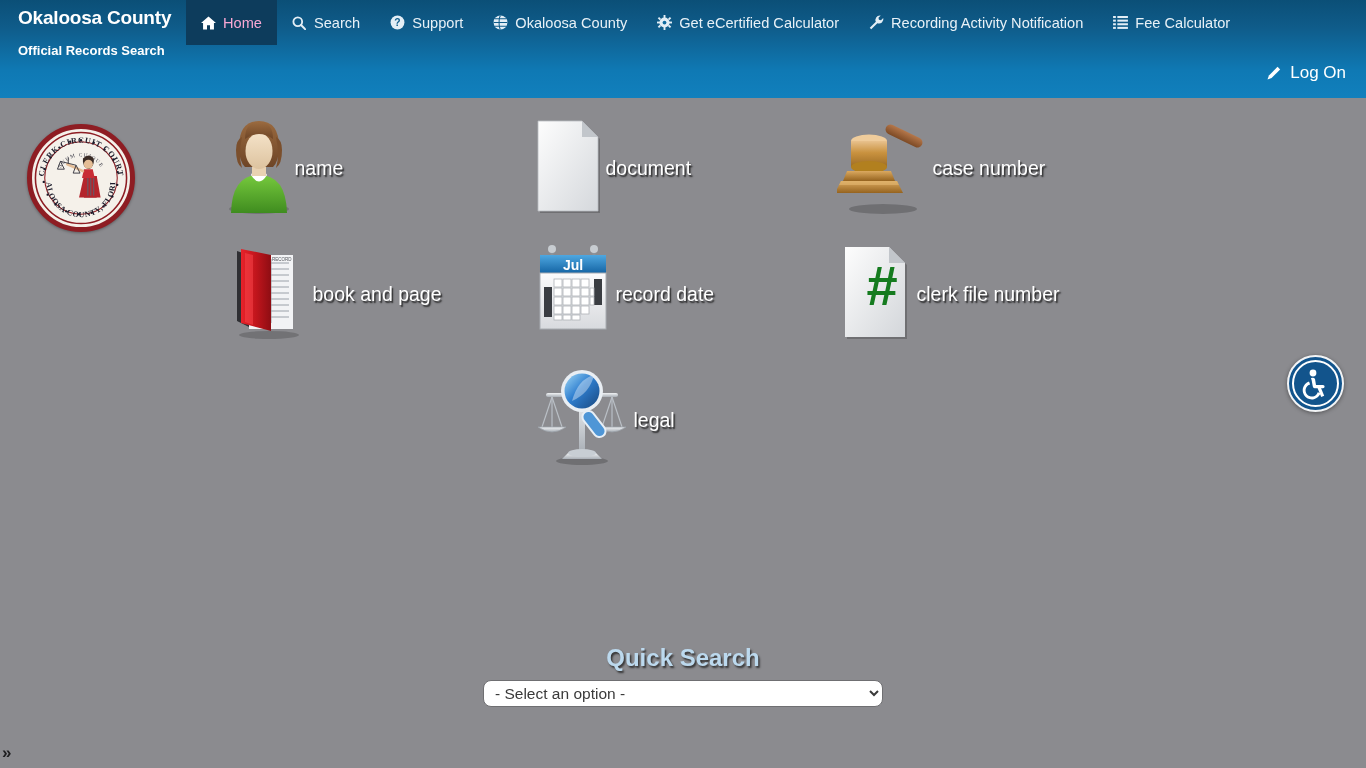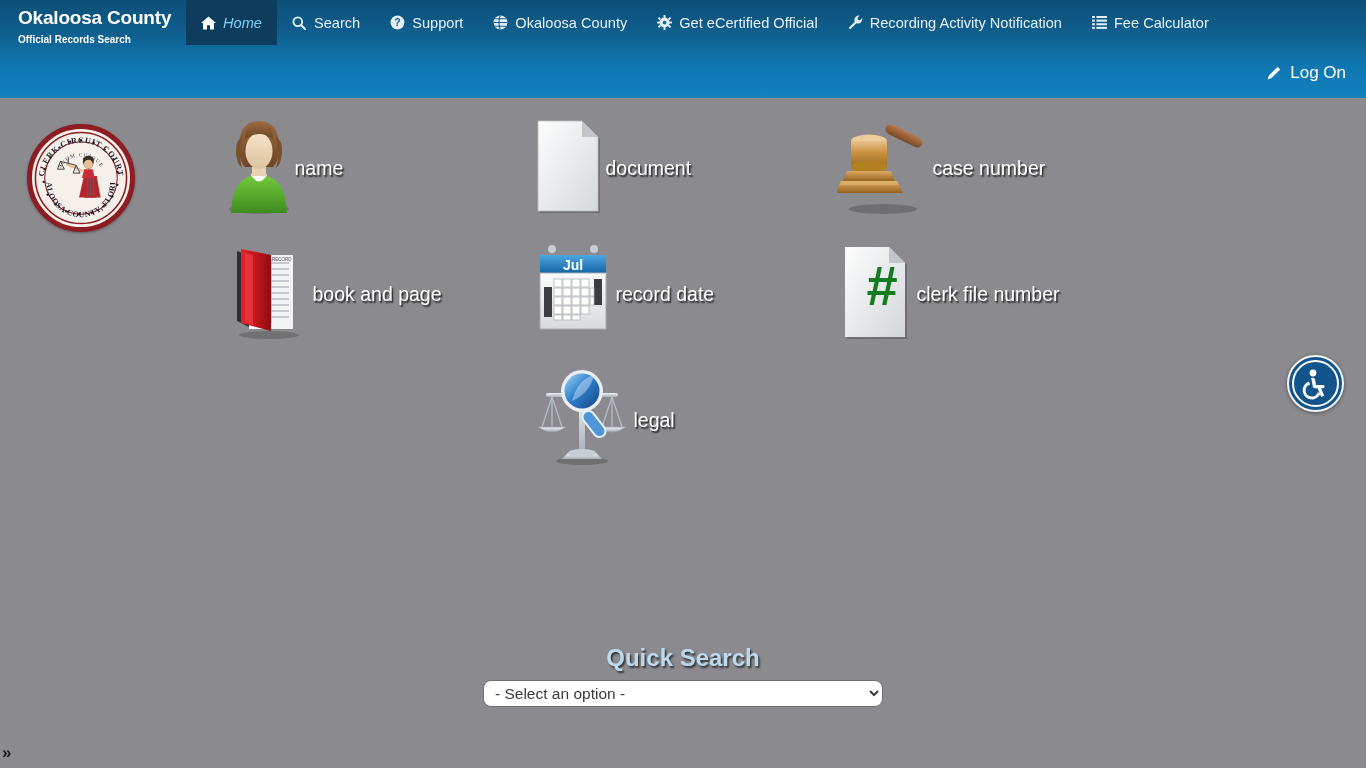--- a/index.html
+++ b/index.html
@@ -22,37 +22,37 @@
   .brand {
     position: absolute; left: 18px; top: 8px;
     color: #ffffff;
     line-height: 1.05;
   }
   .brand-title {
     font-size: 19px; font-weight: bold; letter-spacing: -0.2px;
     white-space: nowrap;
   }
   .brand-sub {
-    font-size: 10px; font-weight: bold; margin-top: 7px;
+    font-size: 13px; font-weight: bold; margin-top: 16px;
     white-space: nowrap;
   }
   .nav-items {
     position: absolute; left: 186px; top: 0;
     display: flex; align-items: stretch; height: 45px;
     white-space: nowrap;
   }
   .nav-item {
     display: flex; align-items: center; gap: 7px;
     padding: 0 15px;
     color: #e8f1f7;
     font-size: 14.6px;
     cursor: pointer;
     height: 45px;
   }
-  .nav-item.active { background: #0d3c5c; color: #7dd3fc; font-style: italic; }
+  .nav-item.active { background: #0d3c5c; color: #f9a8d4; }
   .nav-ico { display: inline-flex; align-items: center; justify-content: center; width: 15px; height: 15px; }
   .nav-ico svg { display: block; }
 
   .logon {
     position: absolute; right: 20px; top: 63px;
     display: flex; align-items: center; gap: 9px;
     color: #ffffff; font-size: 17px; cursor: pointer;
   }
 
   
@@ -200,21 +200,21 @@
               <rect x="0" y="7" width="3.2" height="2"></rect>
               <rect x="12.8" y="7" width="3.2" height="2"></rect>
               <rect x="1.6" y="2.3" width="2" height="3" transform="rotate(-45 2.6 3.8)"></rect>
               <rect x="12.4" y="10.7" width="2" height="3" transform="rotate(-45 13.4 12.2)"></rect>
               <rect x="12.4" y="2.3" width="2" height="3" transform="rotate(45 13.4 3.8)"></rect>
               <rect x="1.6" y="10.7" width="2" height="3" transform="rotate(45 2.6 12.2)"></rect>
             </g>
             <circle cx="8" cy="8" r="2" fill="#0f6a9e"></circle>
           </svg>
       </span>
-      <span>Get eCertified Official</span>
+      <span>Get eCertified Calculator</span>
     </div>
 
     <div class="nav-item">
       <span class="nav-ico">
         <svg width="15" height="15" viewBox="0 0 16 16">
             <path fill="#e3eef6" d="M11.6.6a4.7 4.7 0 0 0-4.3 6.6L.8 13.6l1.6 1.7 6.5-6.5a4.7 4.7 0 0 0 6.3-5.6l-2.4 2.4-2.2-.5-.5-2.2L12.5.5a4.8 4.8 0 0 0-.9.1z"></path>
           </svg>
       </span>
       <span>Recording Activity Notification</span>
     </div>

